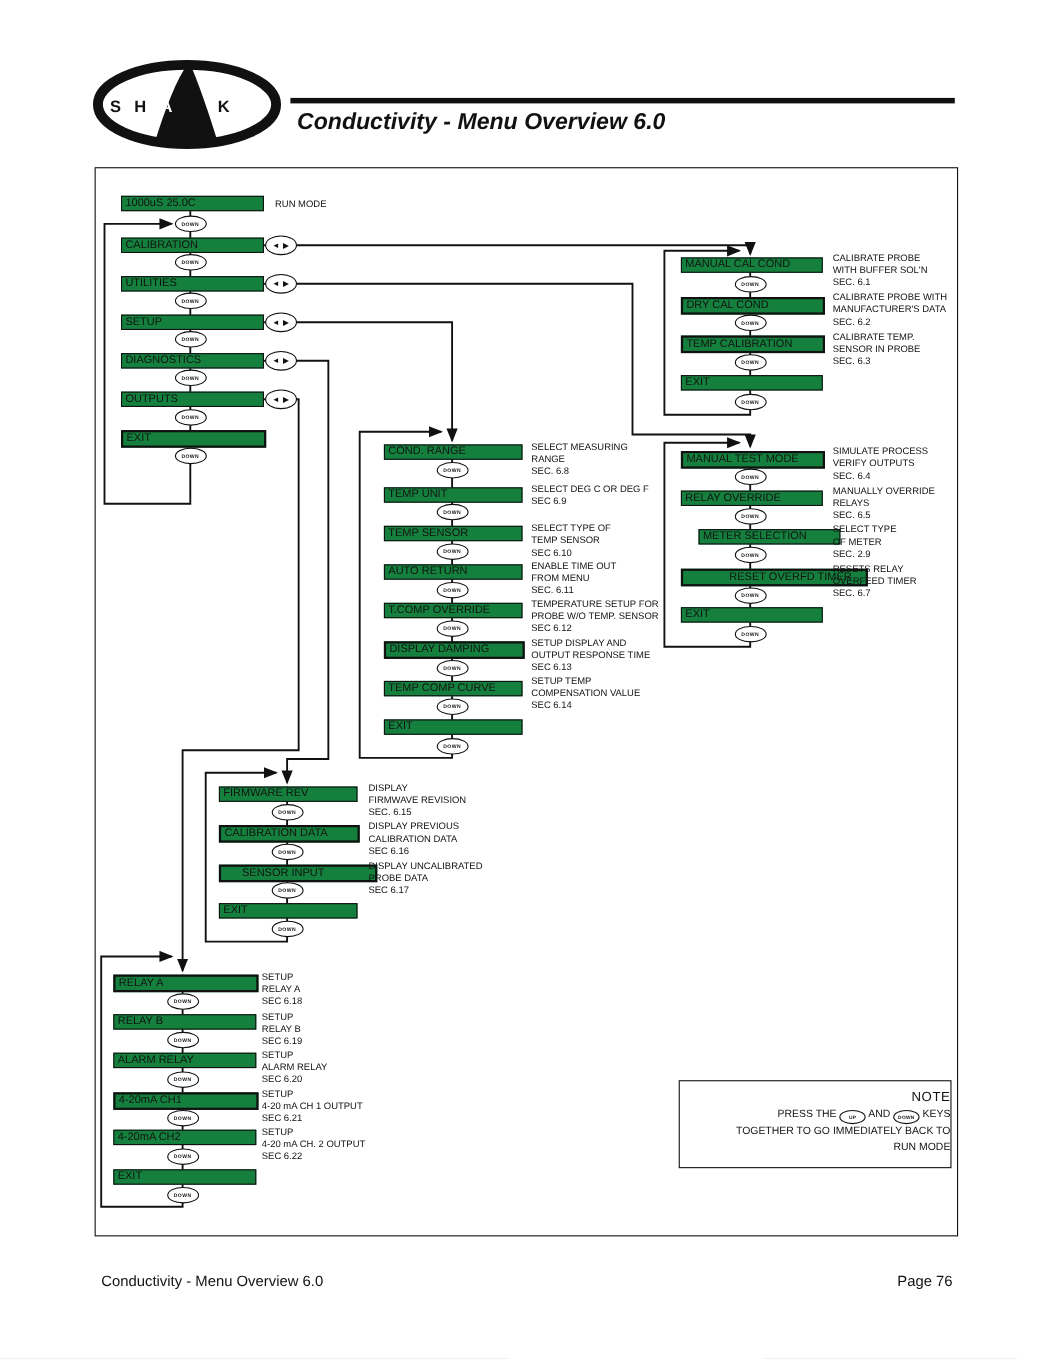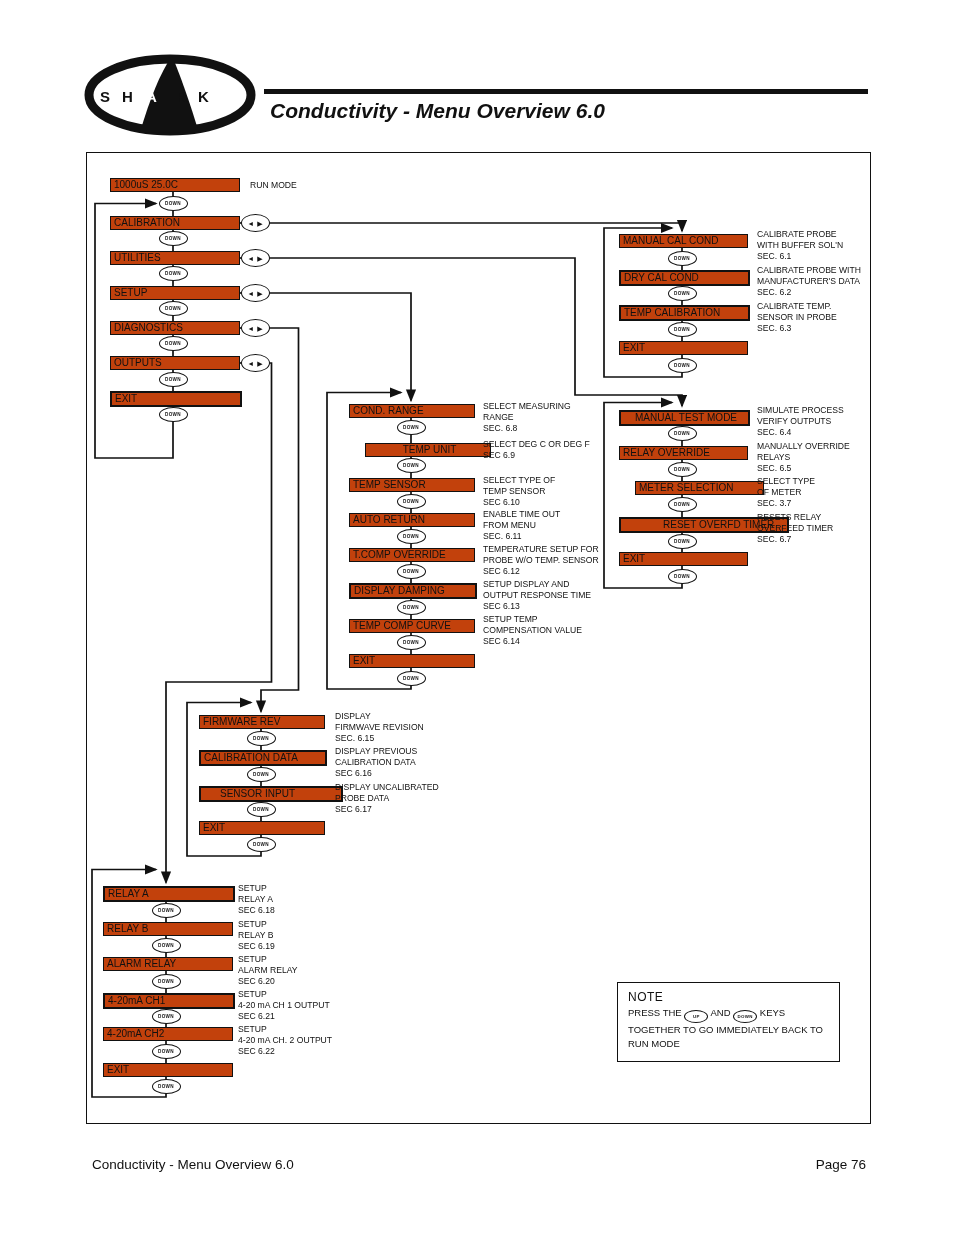--- a/index.html
+++ b/index.html
@@ -6,35 +6,35 @@
   .page{position:relative;width:954px;height:1235px;background:#ffffff;overflow:hidden;
         font-family:"Liberation Sans",sans-serif;color:#111;}
   
   .manual-title{position:absolute;left:269px;top:64px;width:600px;font:italic 800 16.5px "Liberation Sans",sans-serif;letter-spacing:-0.2px;}
   .title-rule{position:absolute;left:264px;top:89px;width:604px;height:5px;background:#111;}
   .page-title{position:absolute;left:270px;top:99px;font:italic 800 21px "Liberation Sans",sans-serif;}
   
   .frame{position:absolute;left:86px;top:152px;width:783px;height:970px;border:1.6px solid #111;background:#fff;}
   .lines{position:absolute;left:0;top:0;width:954px;height:1235px;}
   
-  .mbox{position:absolute;height:12px;border:1.6px solid #111;background:#c2410c;
+  .mbox{position:absolute;height:12px;border:1.6px solid #111;background:#15803d;
         font:10px "Liberation Sans",sans-serif;line-height:12px;padding:0 0 0 3px;white-space:nowrap;z-index:3;}
   .mbox.bold{border-width:2.2px;}
   .desc{position:absolute;font:8.6px "Liberation Sans",sans-serif;line-height:1.3;white-space:pre-line;z-index:3;}
   .tag{position:absolute;font:8.6px "Liberation Sans",sans-serif;z-index:3;}
   
   .dkey{position:absolute;width:27px;height:13px;margin:-7.5px 0 0 -14.5px;border:1.7px solid #111;border-radius:50%;
         background:#fff;display:flex;align-items:center;justify-content:center;
         font:bold 4.6px "Liberation Sans",sans-serif;letter-spacing:.4px;z-index:4;}
   .lrkey{position:absolute;width:27px;height:16px;margin:-9px 0 0 -14.5px;border:1.7px solid #111;border-radius:50%;
         background:#fff;display:flex;align-items:center;justify-content:center;gap:3px;
         font-size:7px;line-height:1;z-index:4;}
   
-  .note{position:absolute;left:617px;top:982px;width:223px;height:80px;border:1.6px solid #111;
-        text-align:left;font:9.5px "Liberation Sans",sans-serif;line-height:1.45;z-index:3;padding-top:6px;box-sizing:border-box;padding-left:10px;}
+  .note{position:absolute;left:617px;top:982px;width:248px;height:80px;border:1.6px solid #111;
+        text-align:right;font:9.5px "Liberation Sans",sans-serif;line-height:1.45;z-index:3;padding-top:6px;box-sizing:border-box;}
   .note .nt{font-size:12px;letter-spacing:.5px;}
   .ikey{display:inline-flex;width:22px;height:11px;border:1.5px solid #111;border-radius:50%;
         align-items:center;justify-content:center;font:bold 4.4px "Liberation Sans",sans-serif;
         letter-spacing:.3px;vertical-align:-2px;}
   
   .foot-l{position:absolute;left:92px;top:1157px;font:13.5px "Liberation Sans",sans-serif;}
   .foot-r{position:absolute;right:88px;top:1157px;font:13.5px "Liberation Sans",sans-serif;}
   .logo{position:absolute;left:84px;top:53px;z-index:2;}
 </style>
 </head>
@@ -146,45 +146,45 @@
   <div class="desc" style="left:757px;top:229px;">CALIBRATE PROBE
 WITH BUFFER SOL'N
 SEC. 6.1</div>
   <div class="desc" style="left:757px;top:265px;">CALIBRATE PROBE WITH
 MANUFACTURER'S DATA
 SEC. 6.2</div>
   <div class="desc" style="left:757px;top:301px;">CALIBRATE TEMP.
 SENSOR IN  PROBE
 SEC. 6.3</div>
 
-  <div class="mbox bold" style="left:619px;top:410px;width:124px;text-align:center;">MANUAL TEST MODE</div>
+  <div class="mbox bold" style="left:619px;top:410px;width:124px;">MANUAL TEST MODE</div>
   <div class="mbox" style="left:619px;top:446px;width:124px;">RELAY OVERRIDE</div>
   <div class="mbox" style="left:619px;top:481px;width:124px;margin-left:16px;">METER SELECTION</div>
   <div class="mbox bold" style="left:619px;top:517px;width:124px;padding-left:42px;">RESET OVERFD TIMER</div>
   <div class="mbox" style="left:619px;top:552px;width:124px;">EXIT</div>
   <div class="dkey" style="left:682px;top:433px;">DOWN</div>
   <div class="dkey" style="left:682px;top:469px;">DOWN</div>
   <div class="dkey" style="left:682px;top:504px;">DOWN</div>
   <div class="dkey" style="left:682px;top:541px;">DOWN</div>
   <div class="dkey" style="left:682px;top:576px;">DOWN</div>
   <div class="desc" style="left:757px;top:405px;">SIMULATE PROCESS
 VERIFY OUTPUTS
 SEC. 6.4</div>
   <div class="desc" style="left:757px;top:441px;">MANUALLY OVERRIDE
 RELAYS
 SEC. 6.5</div>
   <div class="desc" style="left:757px;top:476px;">SELECT TYPE
 OF METER
-SEC. 3.7</div>
+SEC. 2.9</div>
   <div class="desc" style="left:757px;top:512px;">RESETS RELAY
 OVERFEED TIMER
 SEC. 6.7</div>
 
   <div class="mbox" style="left:349px;top:404px;width:121px;">COND. RANGE</div>
-  <div class="mbox" style="left:365px;top:443px;width:121px;text-align:center;">TEMP UNIT</div>
+  <div class="mbox" style="left:349px;top:443px;width:121px;">TEMP UNIT</div>
   <div class="mbox" style="left:349px;top:478px;width:121px;">TEMP SENSOR</div>
   <div class="mbox" style="left:349px;top:513px;width:121px;">AUTO RETURN</div>
   <div class="mbox" style="left:349px;top:548px;width:121px;">T.COMP OVERRIDE</div>
   <div class="mbox bold" style="left:349px;top:583px;width:121px;">DISPLAY DAMPING</div>
   <div class="mbox" style="left:349px;top:619px;width:121px;">TEMP COMP CURVE</div>
   <div class="mbox" style="left:349px;top:654px;width:121px;">EXIT</div>
   <div class="dkey" style="left:411px;top:427px;">DOWN</div>
   <div class="dkey" style="left:411px;top:465px;">DOWN</div>
   <div class="dkey" style="left:411px;top:501px;">DOWN</div>
   <div class="dkey" style="left:411px;top:536px;">DOWN</div>

